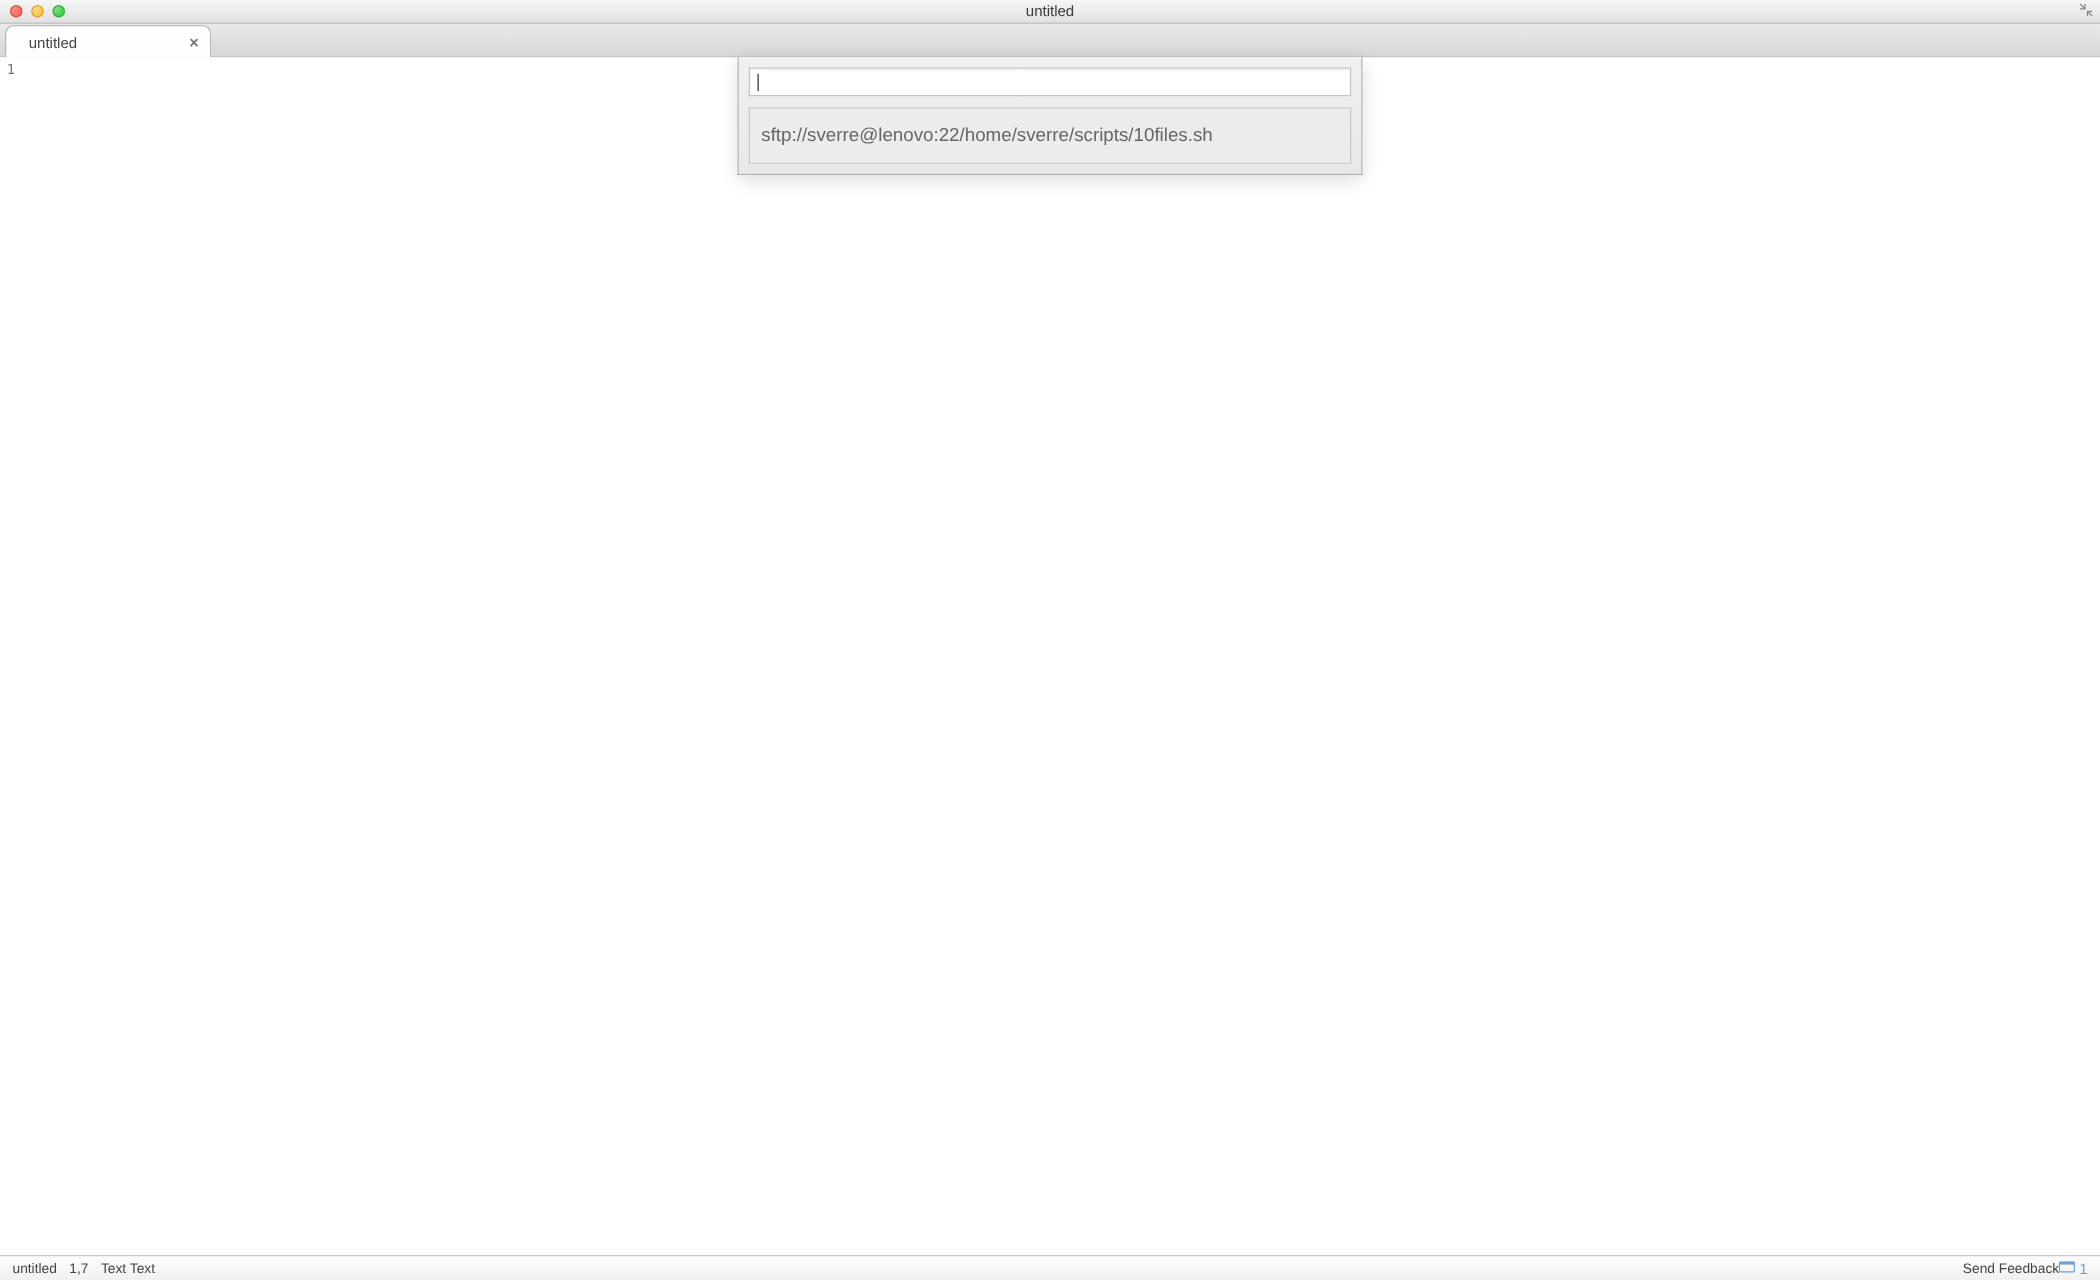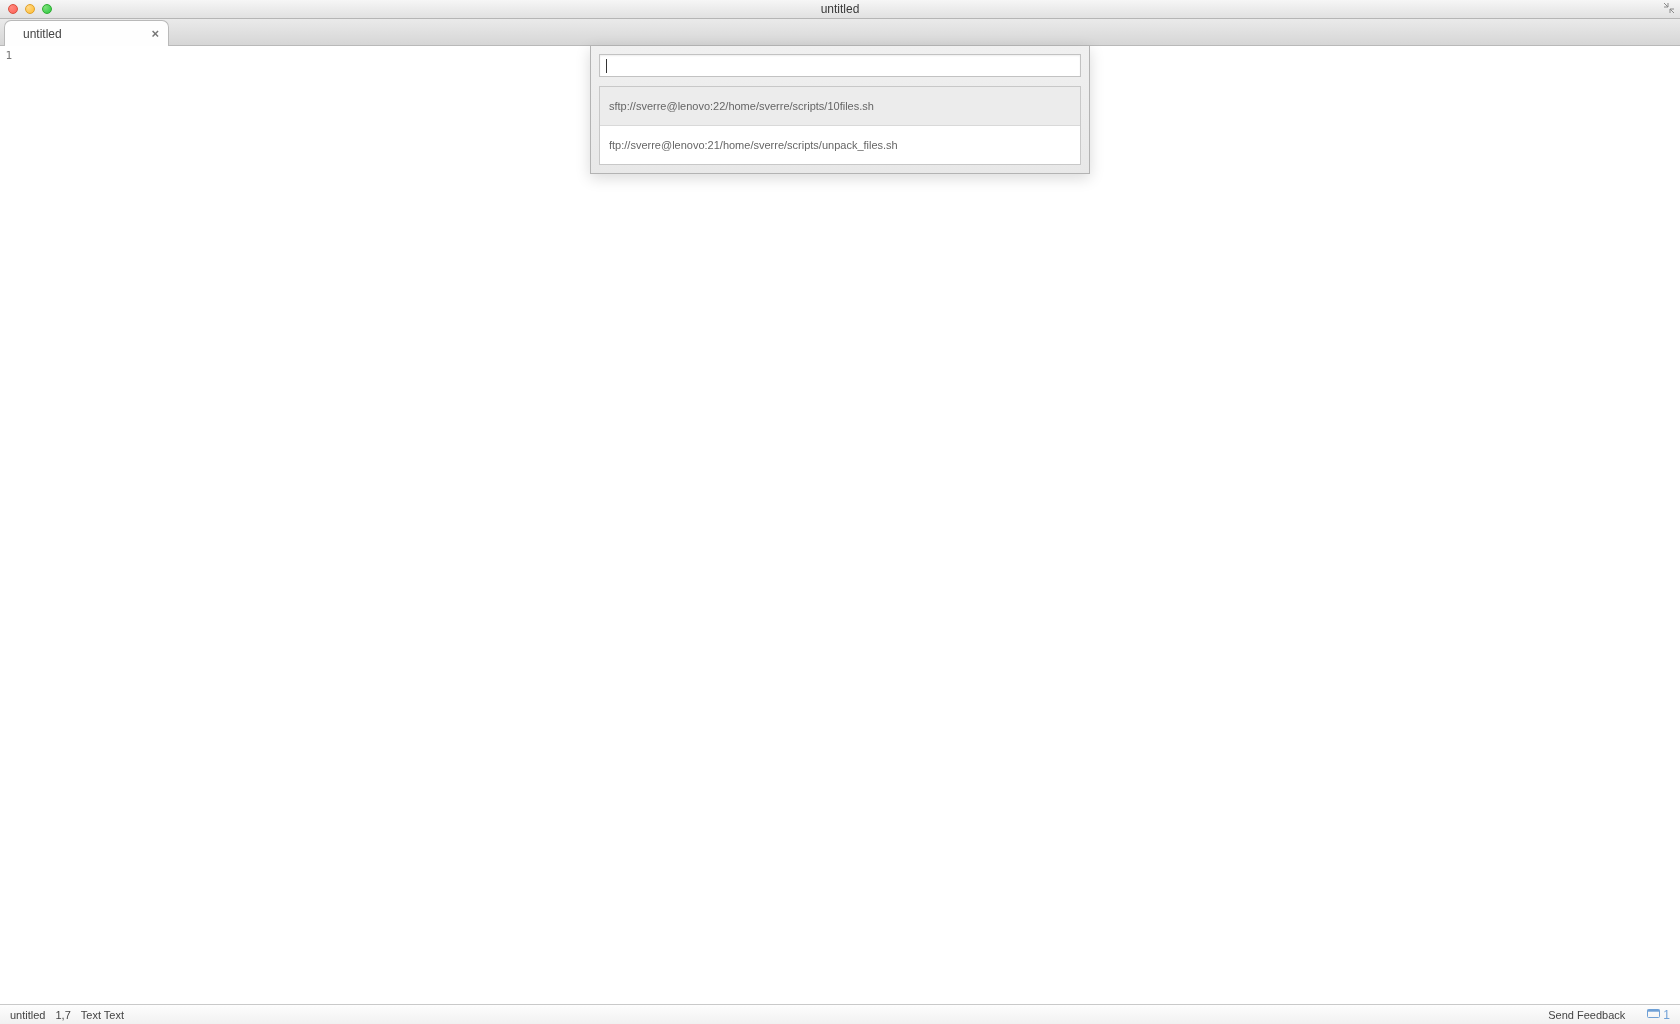--- a/index.html
+++ b/index.html
@@ -152,21 +152,21 @@
 }
 
 .results {
   margin-top: 9px;
   border: 1px solid #c8c8c8;
   background: #fff;
 }
 
 .result-item {
   padding: 13px 9px;
-  font-size: 11px;
+  font-size: 15px;
   color: #666;
   border-bottom: 1px solid #d9d9d9;
   background: #fff;
 }
 
 .result-item:last-child { border-bottom: none; }
 
 .result-item.selected {
   background: #ececec;
 }
@@ -185,21 +185,21 @@
 
 .status-left {
   display: flex;
   gap: 10px;
 }
 
 .status-right {
   margin-left: auto;
   display: flex;
   align-items: center;
-  gap: 22px;
+  gap: 0;
 }
 
 .notif-icon {
   color: #6fa0d6;
   font-size: 12px;
   display: flex;
   align-items: center;
   gap: 3px;
 }
 
@@ -237,21 +237,20 @@
     <div>1</div>
   </div>
   <div class="editor"></div>
 
   <div class="quick-open">
     <div class="quick-open-input">
       <span class="caret"></span>
     </div>
     <div class="results">
       <div class="result-item selected">sftp://sverre@lenovo:22/home/sverre/scripts/10files.sh</div>
-      <div class="result-item">ftp://sverre@lenovo:21/home/sverre/scripts/unpack_files.sh</div>
     </div>
   </div>
 </div>
 
 <div class="status-bar">
   <div class="status-left">
     <span>untitled</span>
     <span>1,7</span>
     <span>Text Text</span>
   </div>

